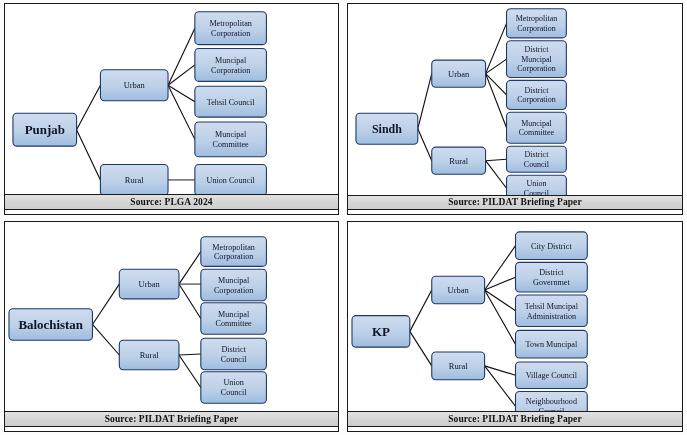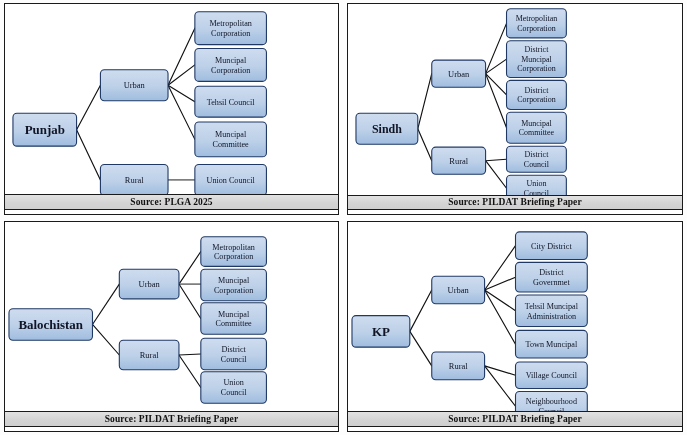--- a/index.html
+++ b/index.html
@@ -122,21 +122,21 @@
             <g>
               <rect x="191" y="122" width="72" height="36" rx="4" ry="4" fill="url(#grad-punjab)" stroke="#1f3864" stroke-width="1.1"></rect>
               <text x="227" y="137.95" font-size="8.2" class="node-label leaf"><tspan x="227" dy="0">Muncipal</tspan><tspan x="227" dy="10.004">Committee</tspan></text>
             </g>
             <g>
               <rect x="191" y="166" width="72" height="32" rx="4" ry="4" fill="url(#grad-punjab)" stroke="#1f3864" stroke-width="1.1"></rect>
               <text x="227" y="184.952" font-size="8.2" class="node-label leaf"><tspan x="227" dy="0">Union Council</tspan></text>
             </g>
           </svg>
       </div>
-      <div class="source-bar">Source: PLGA 2025</div>
+      <div class="source-bar">Source: PLGA 2024</div>
       <div class="panel-tail"></div>
     </div>
 
     <div class="panel">
       <div class="panel-inner">
         <svg class="panel-svg" viewBox="0 0 335 197" preserveAspectRatio="none">
             <defs>
               <linearGradient id="grad-sindh" x1="0" y1="0" x2="0" y2="1">
                 <stop offset="0%" stop-color="#cfdcef"></stop>
                 <stop offset="55%" stop-color="#bcd0e8"></stop>

